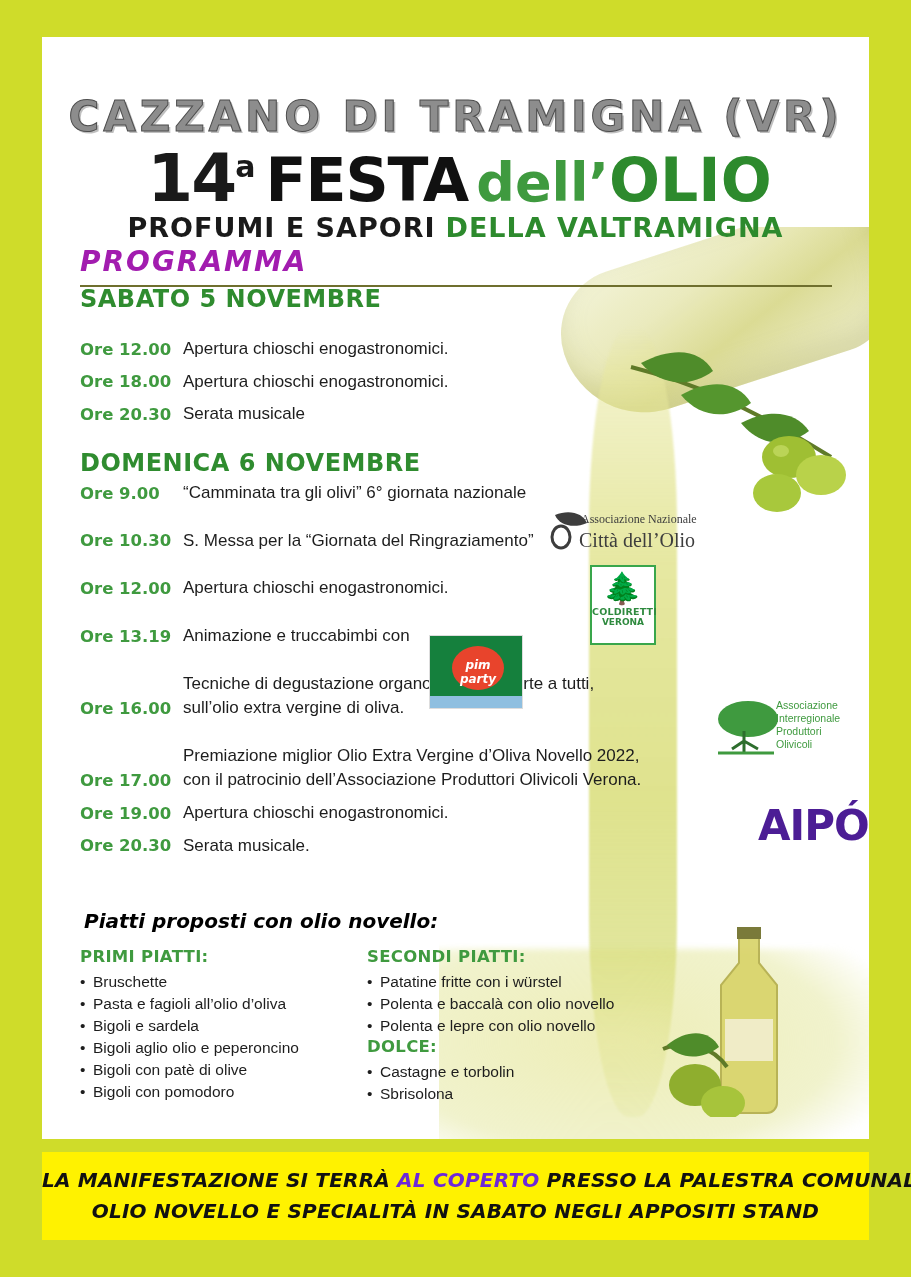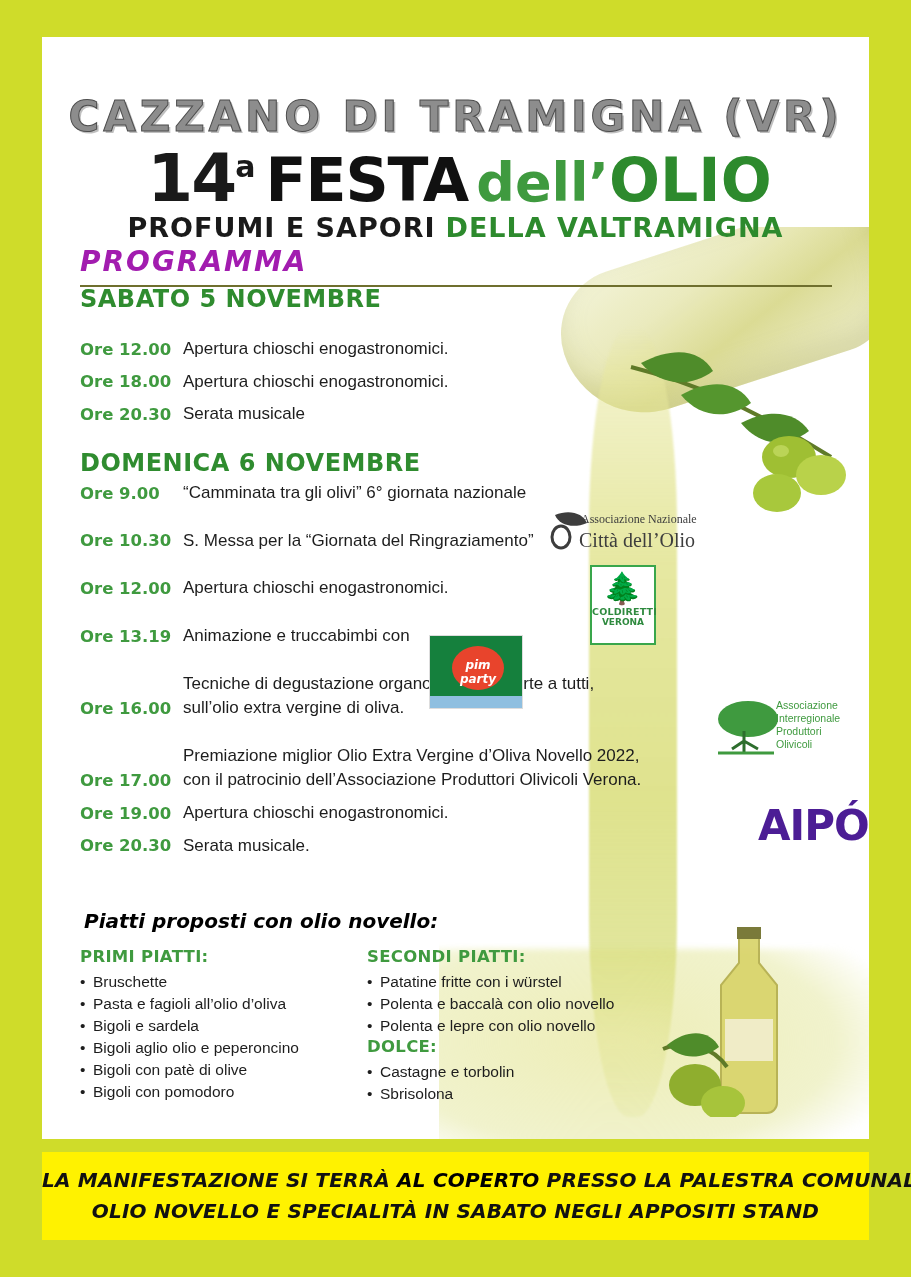--- a/index.html
+++ b/index.html
@@ -404,21 +404,21 @@
   .fline {
     font-family: "DejaVu Sans", sans-serif;
     font-style: italic;
     font-weight: bold;
     font-size: 20px;
     color: #111111;
     letter-spacing: .2px;
     line-height: 31px;
     white-space: nowrap;
   }
-  .fred { color: #000000; }
+  .fred { color: #6d28d9; }
 </style>
 </head>
 <body>
 
 <div class="poster">
   <div class="panel">
 
     <div class="oil-pour">
       <div class="oil-bottle"></div>
       <div class="oil-stream"></div>

